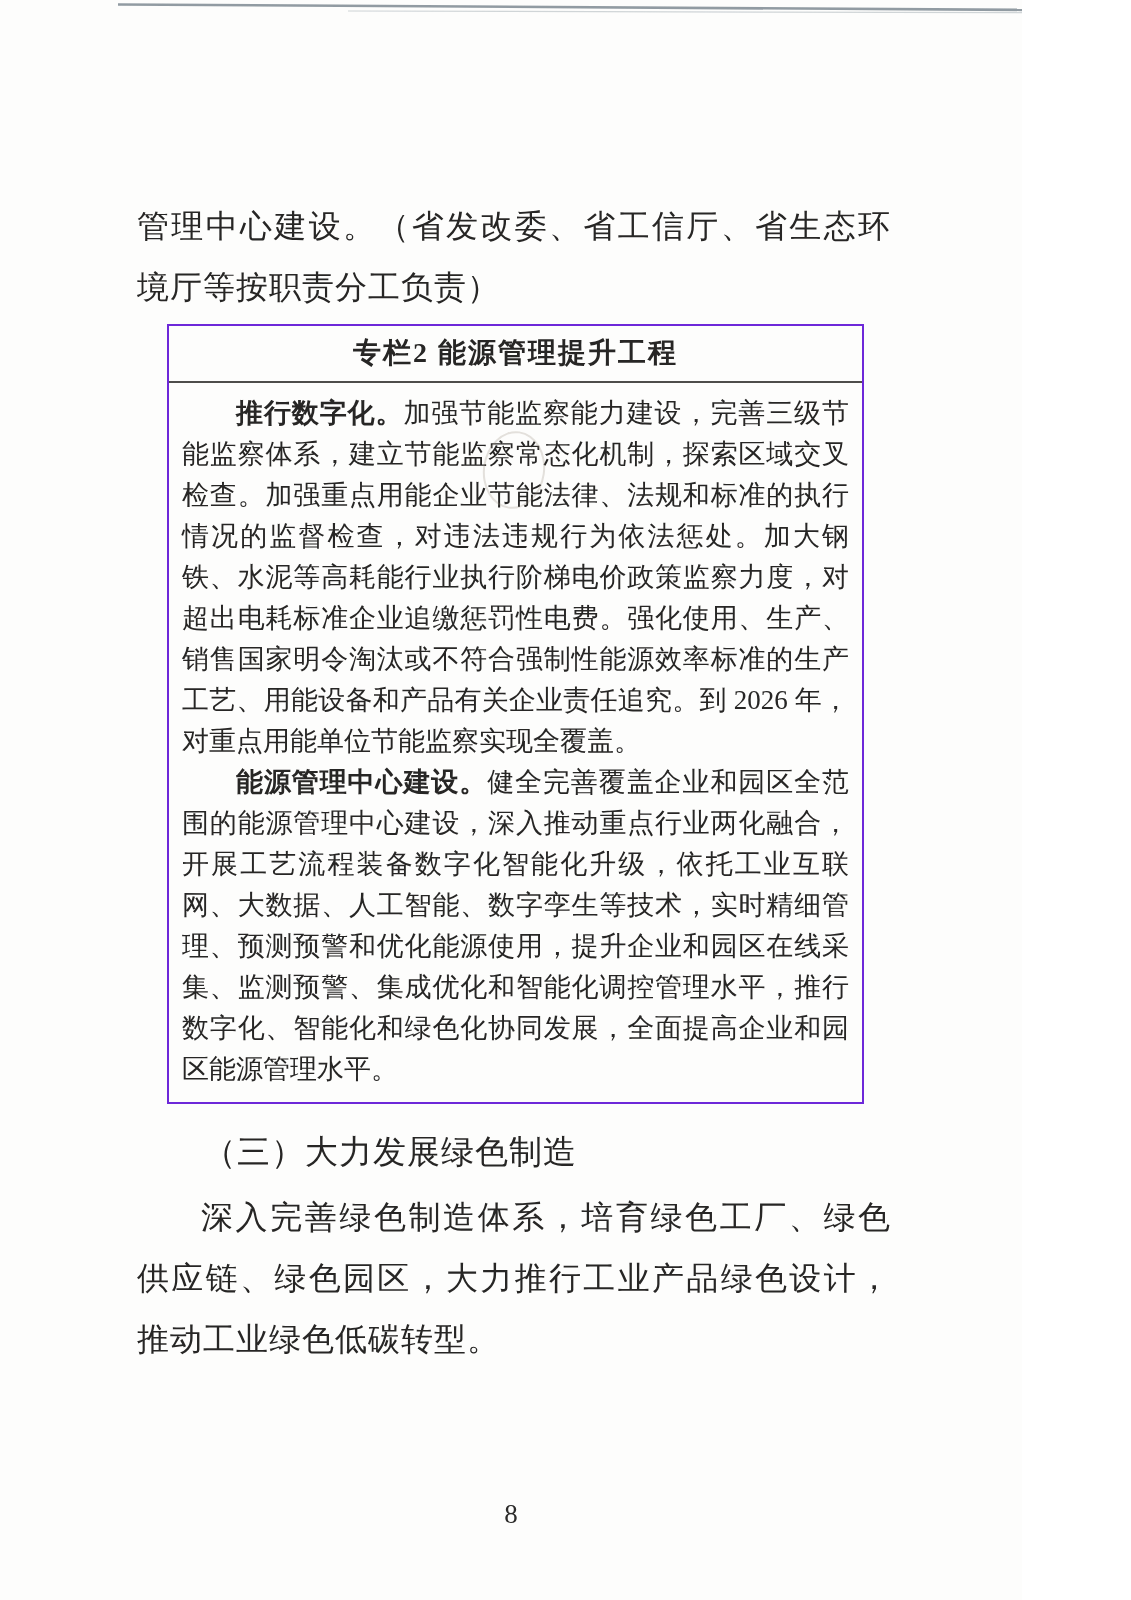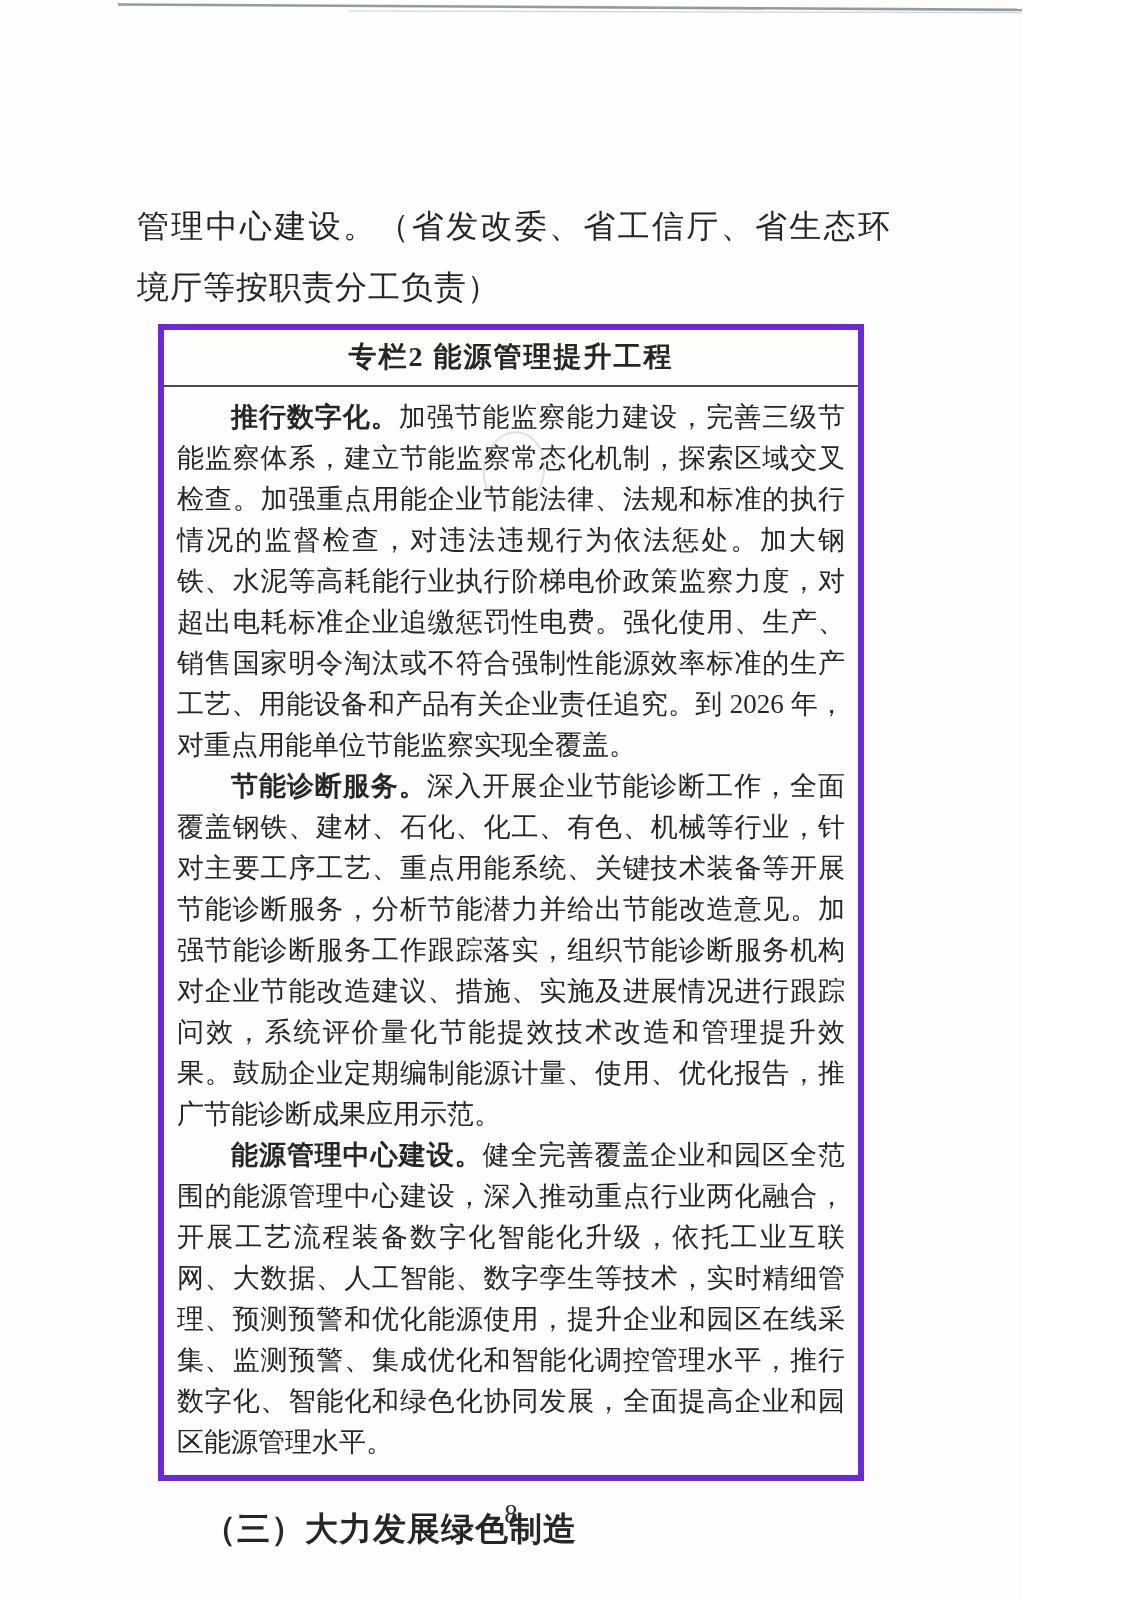--- a/index.html
+++ b/index.html
@@ -15,22 +15,22 @@
   }
   .scan-line{position:absolute;top:2px;left:118px;width:1013px;height:12px;}
   .intro{
     margin:0;
     font-size:32px;
     line-height:61px;
     text-align:justify;
     letter-spacing:1px;
   }
   .feature-box{
-    margin:6px 27px 0 21px;
-    border:6px solid #6d28d9;
+    margin:6px 27px 0 30px;
+    border:2px solid #6d28d9;
   }
   .box-title{
     text-align:center;
     font-size:28px;
     font-weight:600;
     letter-spacing:2px;
     padding:8px 0 9px;
     border-bottom:2px solid #4e4d4b;
   }
   .box-body{padding:10px 13px 12px;}
@@ -41,21 +41,21 @@
     text-align:justify;
     text-indent:2em;
   }
   .box-body p strong{
     font-family:"Liberation Sans","DejaVu Sans",sans-serif;
     font-weight:700;
   }
   .section-heading{
     margin:26px 0 0;
     font-size:33px;
-    font-weight:700;
+    font-weight:400;
     text-indent:2em;
     font-family:"Liberation Sans","DejaVu Sans",sans-serif;
     letter-spacing:1px;
   }
   .section-para{
     margin:12px 0 0;
     font-size:32px;
     line-height:61px;
     text-align:justify;
     text-indent:2em;
@@ -87,25 +87,25 @@
     <line x1="0" y1="2.5" x2="1013" y2="8.5" stroke="#7e8a92" stroke-width="2.6" stroke-opacity="0.85"></line>
     <line x1="230" y1="9" x2="1013" y2="11" stroke="#9aa4aa" stroke-width="1.2" stroke-opacity="0.45"></line>
   </svg>
 
   <p class="intro">管理中心建设。（省发改委、省工信厅、省生态环境厅等按职责分工负责）</p>
 
   <div class="feature-box">
     <div class="box-title">专栏2 能源管理提升工程</div>
     <div class="box-body">
       <p><strong>推行数字化。</strong><span>加强节能监察能力建设，完善三级节能监察体系，建立节能监察常态化机制，探索区域交叉检查。加强重点用能企业节能法律、法规和标准的执行情况的监督检查，对违法违规行为依法惩处。加大钢铁、水泥等高耗能行业执行阶梯电价政策监察力度，对超出电耗标准企业追缴惩罚性电费。强化使用、生产、销售国家明令淘汰或不符合强制性能源效率标准的生产工艺、用能设备和产品有关企业责任追究。到 2026 年，对重点用能单位节能监察实现全覆盖。</span></p>
-      <p><strong>节能诊断服务。</strong><span>深入开展企业节能诊断工作，全面覆盖钢铁、建材、石化、化工、有色、机械等行业，针对主要工序工艺、重点用能系统、关键技术装备等开展节能诊断服务，分析节能潜力并给出节能改造意见。加强节能诊断服务工作跟踪落实，组织节能诊断服务机构对企业节能改造建议、措施、实施及进展情况进行跟踪问效，系统评价量化节能提效技术改造和管理提升效果。鼓励企业定期编制能源计量、使用、优化报告，推广节能诊断成果应用示范。</span></p>
       <p><strong>能源管理中心建设。</strong><span>健全完善覆盖企业和园区全范围的能源管理中心建设，深入推动重点行业两化融合，开展工艺流程装备数字化智能化升级，依托工业互联网、大数据、人工智能、数字孪生等技术，实时精细管理、预测预警和优化能源使用，提升企业和园区在线采集、监测预警、集成优化和智能化调控管理水平，推行数字化、智能化和绿色化协同发展，全面提高企业和园区能源管理水平。</span></p>
     </div>
   </div>
 
   <div class="smudge"></div>
 
   <h3 class="section-heading">（三）大力发展绿色制造</h3>
 
+  <p class="section-para">深入完善绿色制造体系，培育绿色工厂、绿色供应链、绿色园区，大力推行工业产品绿色设计，推动工业绿色低碳转型。</p>
 
   <div class="page-number">8</div>
 
 </div>
 
 </body></html>

